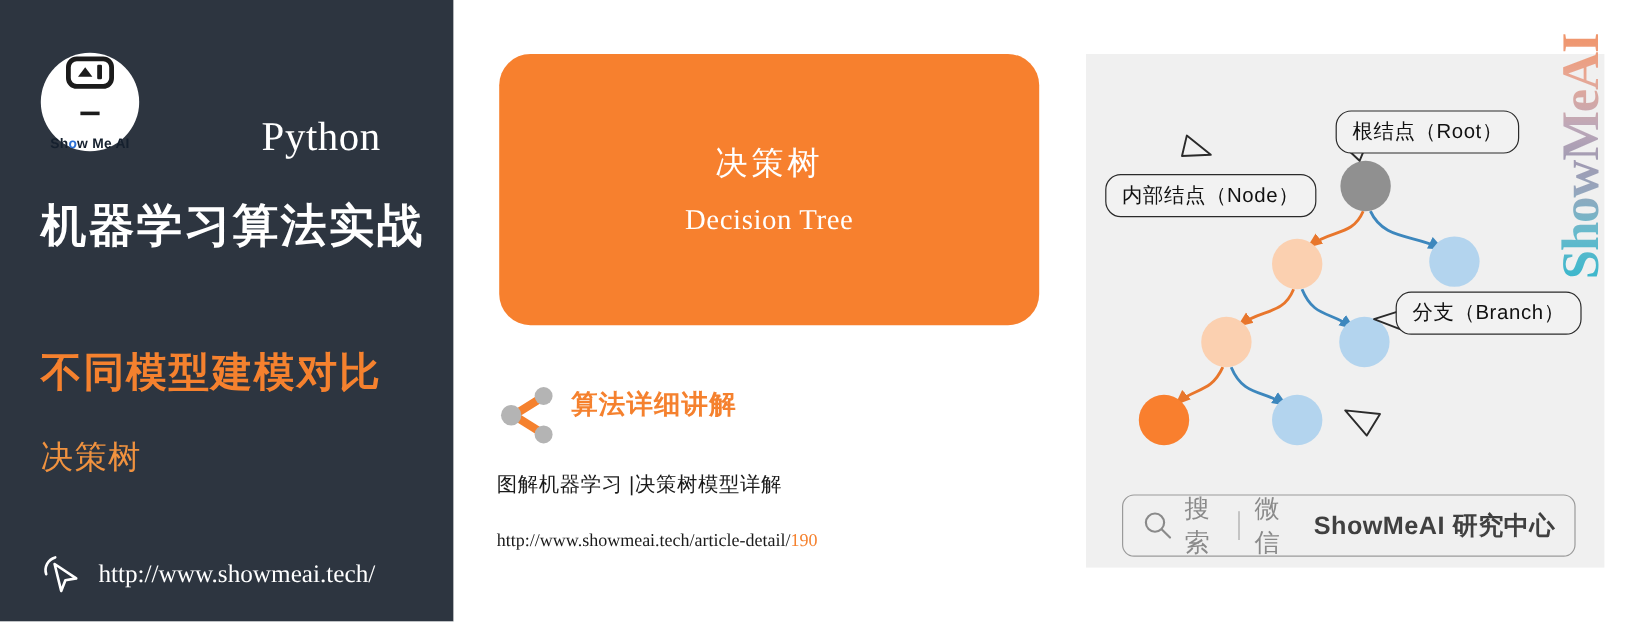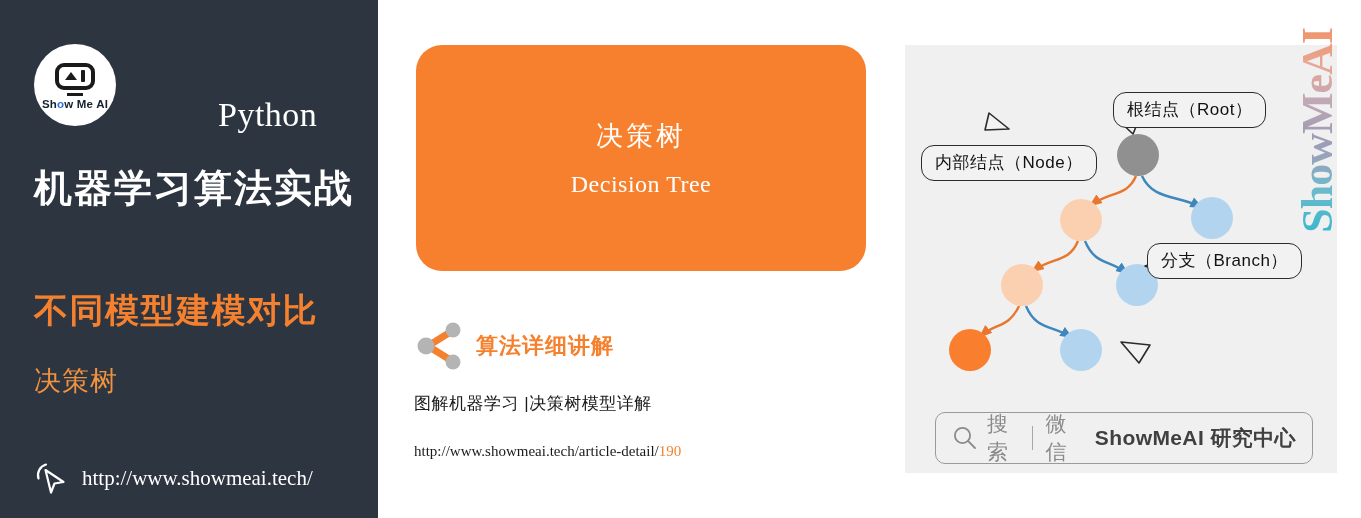--- a/index.html
+++ b/index.html
@@ -9,21 +9,21 @@
   #page { position:relative; width:1361px; height:518px; background:#ffffff; }
 
   
   #sidebar {
     position:absolute; left:0; top:0; width:378px; height:518px;
     background:#2d3540;
   }
   #logo-wrap { position:absolute; left:34px; top:44px; width:82px; height:82px; }
   #logo-circle {
     width:82px; height:82px; border-radius:50%; background:#ffffff;
-    display:flex; flex-direction:column; align-items:center; justify-content:center;
+    display:flex; flex-direction:column; align-items:center; justify-content:center;gap:16px;
   }
   #logo-robot {
     width:40px; height:27px; border:4px solid #1b1b1b; border-radius:9px;
     display:flex; align-items:center; justify-content:center; gap:4px;
     margin-top:2px;
   }
   #logo-robot .chev {
     width:0;height:0;border-left:6px solid transparent;border-right:6px solid transparent;
     border-bottom:8px solid #1b1b1b;
   }
@@ -70,21 +70,21 @@
     position:absolute; left:38px; top:45px; width:450px; height:226px;
     background:#f7802e; border-radius:26px;
     display:flex; flex-direction:column; align-items:center; justify-content:center;
   }
   #card-cn { font-size:27px; color:#ffffff; letter-spacing:3px; }
   #card-en {
     font-family:"Liberation Serif","DejaVu Serif",serif;
     font-size:24px; color:#ffffff; margin-top:17px; letter-spacing:.5px;
   }
 
-  #share-row { position:absolute; left:36px; top:322px; display:flex; align-items:center; gap:10px; }
+  #share-row { position:absolute; left:36px; top:322px; display:flex; gap:10px; }
   #share-icon { width:52px; height:48px; flex:none; }
   #share-label { font-size:22px; font-weight:bold; color:#f5812e; letter-spacing:1px; white-space:nowrap; }
 
   #sub-line {
     position:absolute; left:36px; top:392px;
     font-size:17px; color:#1a1a1a; letter-spacing:.5px; white-space:nowrap;
   }
   #url-line {
     position:absolute; left:36px; top:443px;
     font-family:Liberation Serif, serif;
@@ -228,21 +228,21 @@
         <path d="M216,297 L234,318 L245,300 Z"></path>
       </g>
     </svg>
 
     <div class="callout" style="left:208px; top:47px;">
       <div class="callout-box">根结点（Root）</div>
     </div>
     <div class="callout" style="left:16px; top:100px;">
       <div class="callout-box">内部结点（Node）</div>
     </div>
-    <div class="callout" style="left:242px; top:198px;">
+    <div class="callout" style="left:258px; top:198px;">
       <div class="callout-box">分支（Branch）</div>
     </div>
   </div>
 
   <div id="watermark">
     <span>ShowMeAI</span>
   </div>
 
   <div id="searchbar">
     <svg id="search-icon" viewBox="0 0 26 26">

